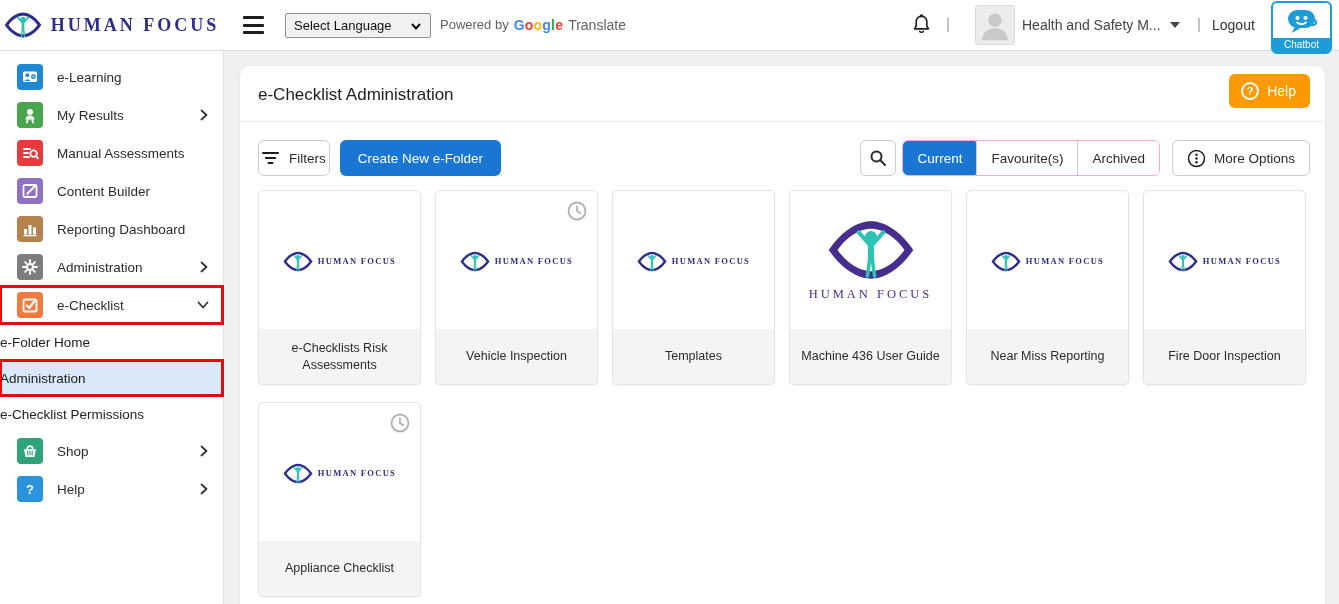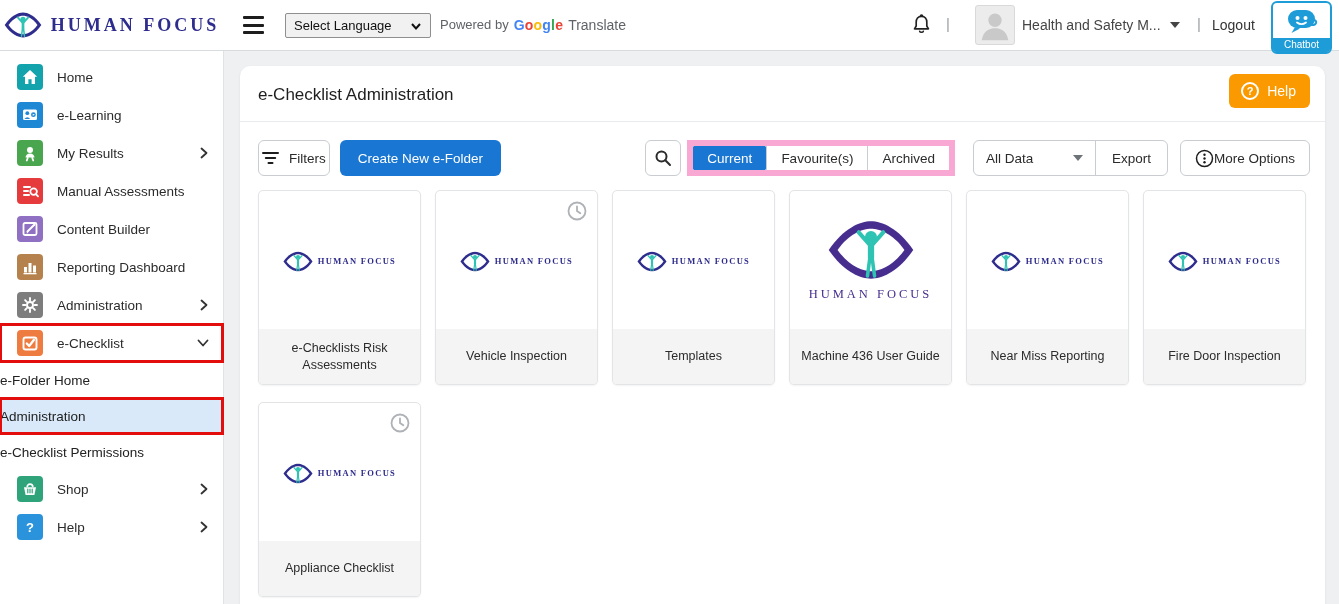--- a/index.html
+++ b/index.html
@@ -43,29 +43,29 @@
   .panel-head { height:56px; position:relative; border-bottom:1px solid #e9ebec; }
   .page-title { position:absolute; left:18px; top:19px; font-size:17px; font-weight:400; color:#1e1e1e; }
   .help-btn { position:absolute; top:8px; right:15px; height:34px; padding:0 14px 0 11px; background:#fb9a00; border:none; border-radius:6px; color:#fff; display:flex; align-items:center; gap:7px; font-size:14px; cursor:pointer; }
 
   .toolbar { display:flex; align-items:center; padding:18px 15px 14px 18px; }
   .btn { height:36px; border:1px solid #c9cdd1; border-radius:6px; background:#fff; display:flex; align-items:center; font-size:13.5px; color:#2b2b2b; cursor:pointer; }
   .filters-btn { padding:0 3px; gap:10px; }
   .create-btn { height:36px; background:#1976d2; color:#fff; border:none; border-radius:6px; padding:0 18px; font-size:13.5px; margin-left:10px; cursor:pointer; }
   .tb-spacer { flex:1; }
   .search-btn { width:36px; justify-content:center; }
-  .tabs { display:flex; margin-left:6px; border:6px solid #f9a8d4; border-radius:0; overflow:hidden; height:36px; }
+  .tabs { display:flex; margin-left:6px; border:1px solid #f9a8d4; border-radius:6px; overflow:hidden; height:36px; }
   .tab { padding:0 14px; display:flex; align-items:center; font-size:13.5px; color:#2b2b2b; cursor:pointer; border-left:1px solid #c9cdd1; background:#fff; }
   .tab:first-child { border-left:none; }
   .tab.active { background:#1976d2; color:#fff; border-radius:5px; margin:-1px; padding:0 15px; }
   .data-group { display:flex; margin-left:18px; border:1px solid #c9cdd1; border-radius:6px; overflow:hidden; height:36px; }
   .data-select { display:flex; align-items:center; width:121px; padding:0 12px; font-size:13.5px; cursor:pointer; }
   .data-select .caret2 { margin-left:auto; width:0; height:0; border-left:5px solid transparent; border-right:5px solid transparent; border-top:6px solid #6e7377; }
   .export-btn { display:flex; align-items:center; padding:0 16px; font-size:13.5px; border-left:1px solid #c9cdd1; cursor:pointer; }
-  .more-btn { margin-left:12px; padding:0 14px; }
+  .more-btn { margin-left:12px; padding:0 14px; gap:8px; }
 
   .grid { display:flex; flex-wrap:wrap; gap:17px 14px; padding:0 13px 20px 18px; }
   .card { width:163px; height:195px; border:1px solid #e2e4e6; border-radius:5px; position:relative; background:#fff; box-shadow:0 1px 2px rgba(0,0,0,.05); cursor:pointer; }
   .card-body { height:140px; display:flex; align-items:center; justify-content:center; }
   .card-footer { position:absolute; left:0; right:0; bottom:0; height:55px; background:#f4f4f4; border-radius:0 0 4px 4px; display:flex; align-items:center; justify-content:center; text-align:center; font-size:12.5px; color:#2b2b2b; padding:0 10px; line-height:1.35; }
   .clock { position:absolute; top:9px; right:9px; }
   .logo-small { display:flex; align-items:center; gap:5px; color:#2e2c8c; }
   .logo-small .lg-text { font-family:"Liberation Serif", serif; font-weight:700; font-size:8.5px; letter-spacing:1.3px; color:#2e2c8c; white-space:nowrap; }
   .logo-large { display:flex; flex-direction:column; align-items:center; gap:7px; color:#462d8e; }
   .logo-large .lg-text { font-family:"Liberation Serif", serif; font-weight:400; font-size:12.5px; letter-spacing:3px; color:#462d8e; white-space:nowrap; }
@@ -131,28 +131,20 @@
       <path d="M13 15.5 Q17.5 18.8 22 15.5" stroke="#fff" stroke-width="1.8" fill="none" stroke-linecap="round"></path>
       <path d="M11 20 L7.5 26 L16 21.5 Z" fill="#1e9cd8"></path>
       <path d="M30 13 C33.5 13.5 33 18.5 27 18" stroke="#1e9cd8" stroke-width="2" fill="none" stroke-linecap="round"></path>
     </svg>
     <div class="chatbot-label">Chatbot</div>
   </div>
 </div>
 
 <div class="sidebar">
 
-  <div class="nav-item">
-    <span class="nav-icon" style="background:#13a3ad">
-      <svg width="18" height="18" viewBox="0 0 18 18">
-          <path d="M9 2 L1.8 8.7 H4 V16 H7.4 V11.3 H10.6 V16 H14 V8.7 H16.2 Z" fill="#fff"></path>
-        </svg>
-    </span>
-    <span class="nav-label">Home</span>
-  </div>
 
 
   <div class="nav-item">
     <span class="nav-icon" style="background:#1f88d5">
       <svg width="18" height="18" viewBox="0 0 18 18">
         <rect x="2" y="3.5" width="14" height="10.5" rx="1.5" fill="#fff"></rect>
         <circle cx="6.3" cy="7.2" r="1.9" fill="#1f88d5"></circle>
         <path d="M3.4 13 Q6.3 9.7 9.2 13 Z" fill="#1f88d5"></path>
         <circle cx="12.4" cy="8.7" r="2.4" fill="#1f88d5"></circle>
         <path d="M11.7 7.7 L14 8.7 L11.7 9.7 Z" fill="#fff"></path>
@@ -311,27 +303,20 @@
         <svg width="18" height="18" viewBox="0 0 18 18">
           <circle cx="7.5" cy="7.5" r="5" fill="none" stroke="#2b2b2b" stroke-width="2"></circle>
           <path d="M11.3 11.3 L16 16" stroke="#2b2b2b" stroke-width="2" stroke-linecap="round"></path>
         </svg>
       </button>
       <div class="tabs">
         <div class="tab active">Current</div>
         <div class="tab">Favourite(s)</div>
         <div class="tab">Archived</div>
       </div>
-      <div class="data-group">
-        <div class="data-select">
-          <span>All Data</span>
-          <span class="caret2"></span>
-        </div>
-        <div class="export-btn">Export</div>
-      </div>
       <button class="btn more-btn">
         <svg width="19" height="19" viewBox="0 0 19 19">
           <circle cx="9.5" cy="9.5" r="8" fill="none" stroke="#1d1d1d" stroke-width="1.5"></circle>
           <circle cx="9.5" cy="5.8" r="1.2" fill="#1d1d1d"></circle>
           <circle cx="9.5" cy="9.5" r="1.2" fill="#1d1d1d"></circle>
           <circle cx="9.5" cy="13.2" r="1.2" fill="#1d1d1d"></circle>
         </svg>
         <span>More Options</span>
       </button>
     </div>

